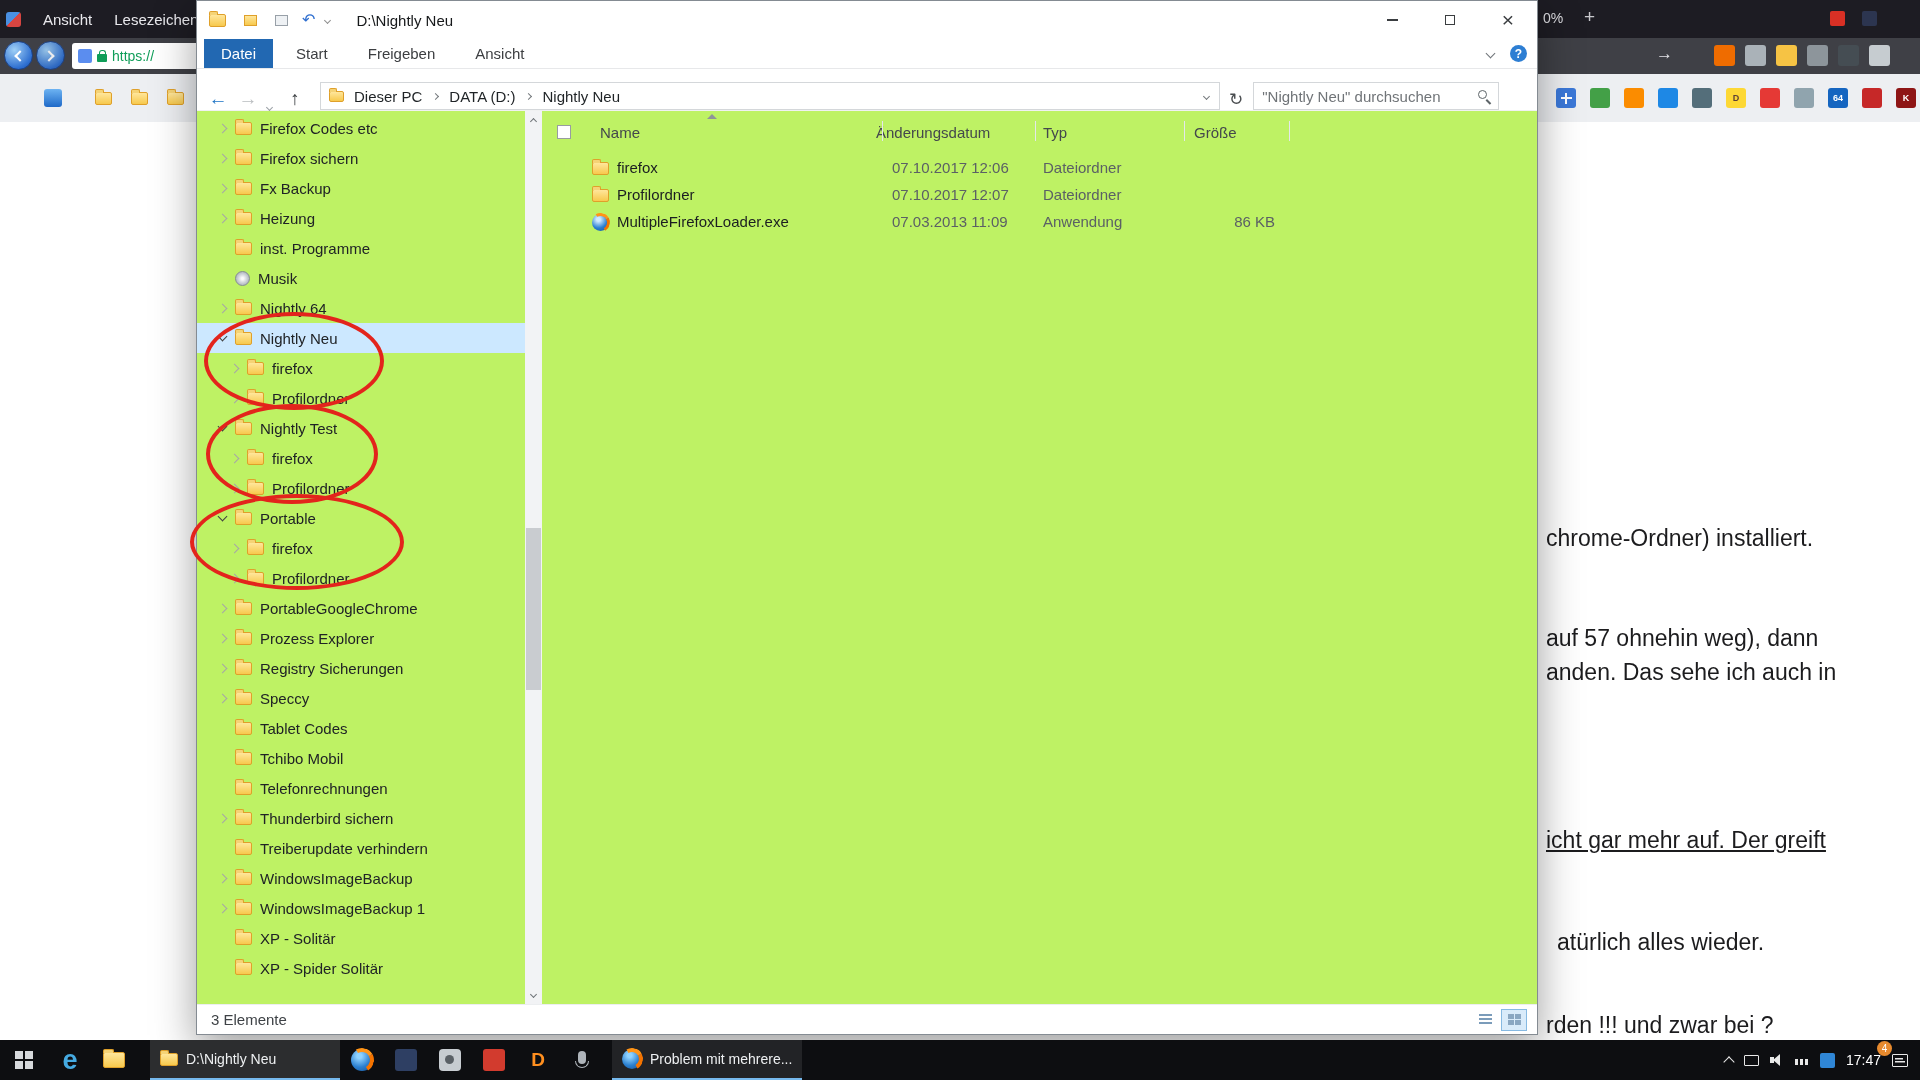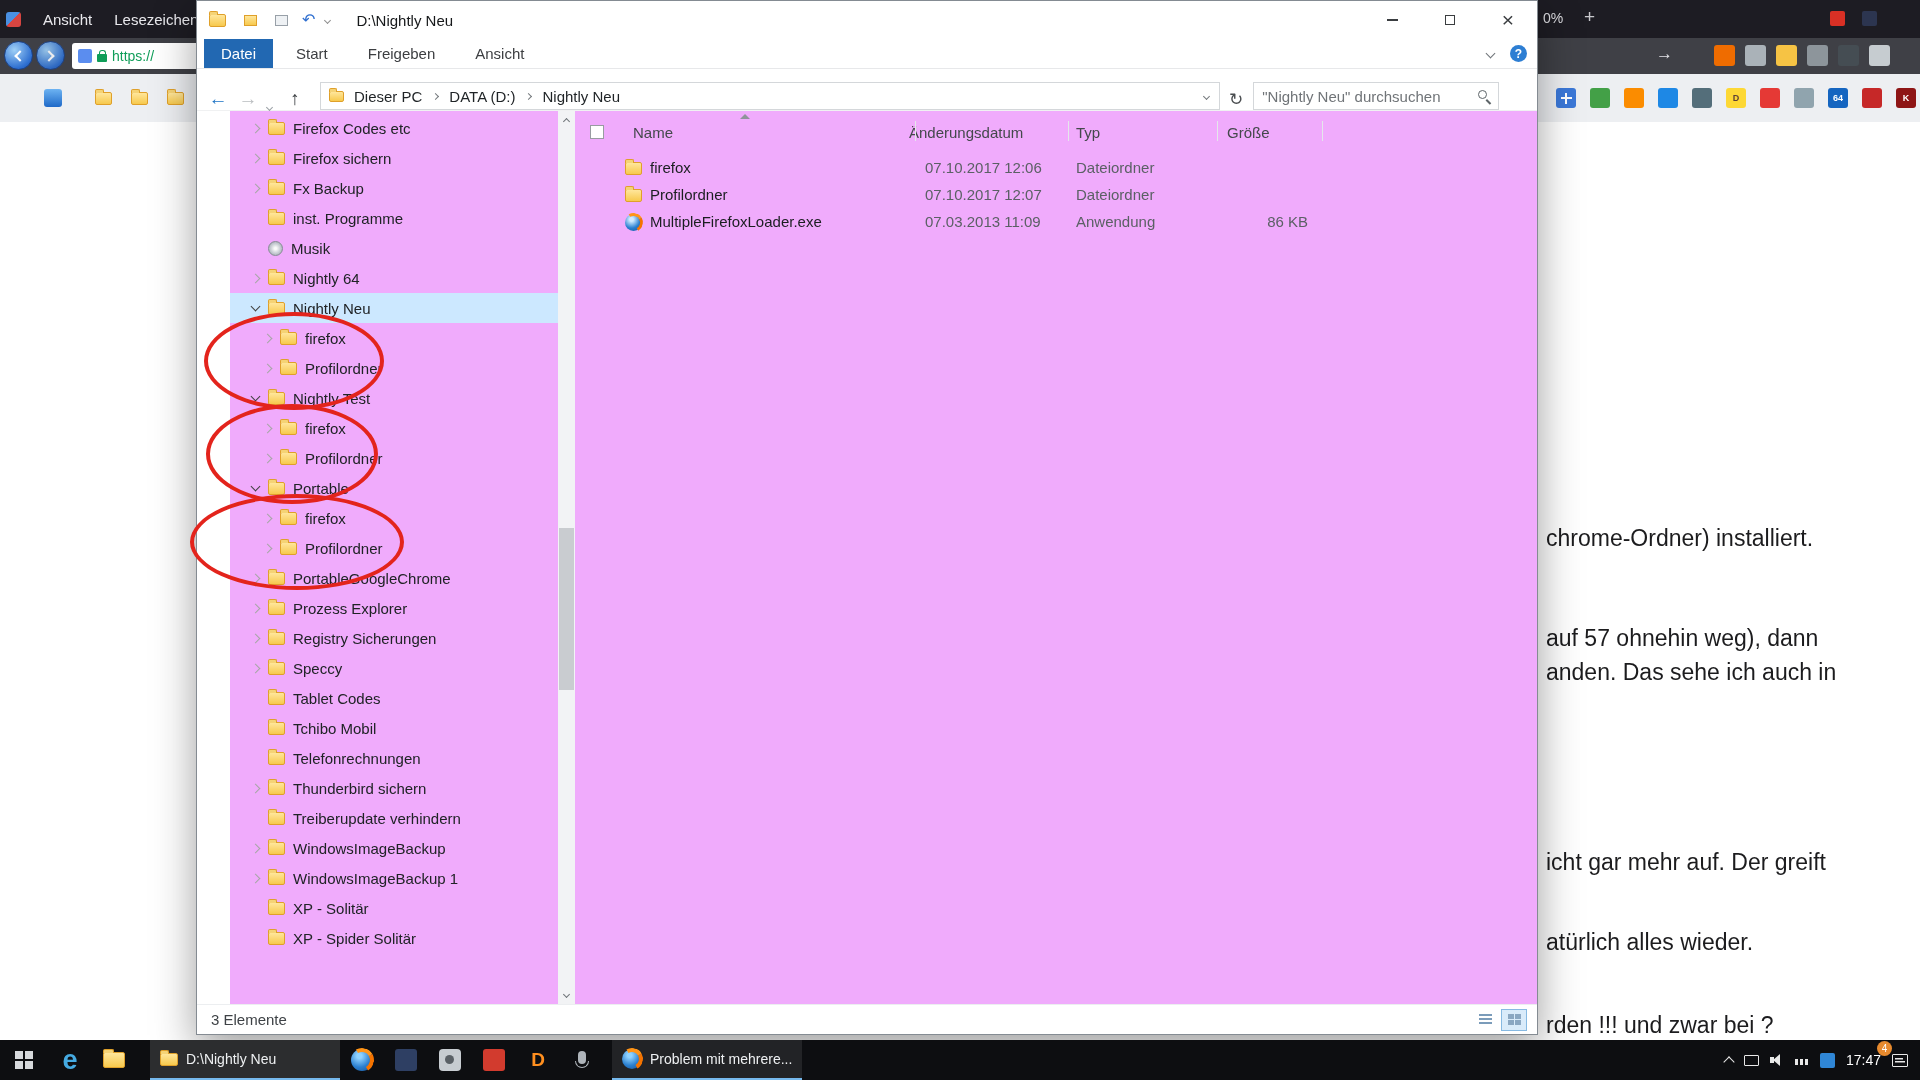--- a/index.html
+++ b/index.html
@@ -67,22 +67,22 @@
 .bmi.kind-red{background:#e53935;}
 .bmi.kind-gray{background:#90a4ae;}
 .bmi.kind-navy{background:#1565c0;}
 .bmi.kind-crimson{background:#c62828;}
 .bmi.kind-maroon{background:#8e1515;}
 .bgr-page{position:absolute;left:1538px;top:122px;right:0;bottom:40px;background:#fff;}
 .page-line{position:absolute;left:8px;font-size:23px;color:#1c1c1e;white-space:nowrap;}
 .page-line:nth-of-type(1){top:403px;}
 .page-line:nth-of-type(2){top:503px;}
 .page-line:nth-of-type(3){top:537px;}
-.page-line:nth-of-type(4){top:727px;}
-.page-line:nth-of-type(5){top:807px;}
+.page-line:nth-of-type(4){top:705px;text-decoration:underline;}
+.page-line:nth-of-type(5){top:807px;margin-left:11px;}
 .page-line:nth-of-type(6){top:890px;}
 
 
 .window{position:absolute;left:196px;top:0;width:1342px;height:1035px;background:#fff;border:1px solid #848b92;box-shadow:0 14px 40px rgba(0,0,0,.38);z-index:10;}
 .titlebar{position:absolute;left:0;top:0;right:0;height:38px;display:flex;align-items:center;background:#fff;}
 .sys-folder{width:17px;height:13px;margin-left:12px;flex:none;}
 .qat-ico{width:13px;height:11px;margin-left:18px;border:1px solid #98a0a8;background:#eef1f4;flex:none;}
 .qat-ico.qf{background:linear-gradient(#ffe69b,#f7c94d);border-color:#dfa02a;}
 .qat-undo{margin-left:14px;color:#2f6fd0;font-size:16px;line-height:1;}
 .qat-undo::before{content:"\21B6";}
@@ -118,21 +118,21 @@
 .crumb .chev{margin:0 11px;border-color:#75797d;}
 .crumb:last-child .chev{display:none;}
 .addr-dd{position:absolute;right:10px;top:11px;border-color:#75797d;}
 .refresh{margin-left:9px;font-size:17px;color:#4a4d50;}
 .refresh::before{content:"\21BB";}
 .search-box{position:relative;margin-left:10px;width:246px;height:28px;border:1px solid #d4d7da;background:#fff;}
 .search-box input{width:100%;height:100%;border:0;outline:0;font-size:15px;color:#555;padding:0 28px 0 8px;font-family:inherit;background:transparent;}
 .search-box input::placeholder{color:#707478;opacity:1;}
 .mag{position:absolute;right:11px;top:7px;width:9px;height:9px;border:1.6px solid #5d6468;border-radius:50%;}
 .mag::after{content:"";position:absolute;left:7.5px;top:7.5px;width:6px;height:1.6px;background:#5d6468;transform:rotate(45deg);transform-origin:0 0;}
-.main{position:absolute;left:0;top:110px;right:0;bottom:30px;overflow:hidden;background:#f0abfc;margin-left:33px;}
+.main{position:absolute;left:0;top:110px;right:0;bottom:30px;overflow:hidden;background:#bef264;}
 .treepane{position:absolute;left:0;top:0;width:345px;bottom:0;overflow:hidden;}
 .tree{position:absolute;left:0;top:2px;right:17px;}
 .tree-row{display:flex;align-items:center;height:30px;padding-left:22px;font-size:15px;color:#202326;white-space:nowrap;}
 .tree-row.level-1{padding-left:34px;}
 .tree-row.selected{background:#cce8ff;}
 .tree-row .chev{flex:none;margin-right:9px;border-color:#a6a6a6;}
 .tree-row.chevron-expanded .chev{transform:rotate(45deg);border-color:#404040;margin-top:-4px;}
 .tree-row.chevron-none .chev{visibility:hidden;}
 .tree-ico{flex:none;margin-right:8px;width:17px;height:13px;}
 .tree-row.icon-disc .tree-ico{width:15px;height:15px;border-radius:50%;background:radial-gradient(circle,#fafafa 12%,#c5cad1 55%,#9aa0a8);border:1px solid #858c94;}
@@ -400,20 +400,25 @@
               <span class="tree-ico folder-shape"></span>
               <span class="tree-label">Firefox sichern</span>
             </div>
 
             <div class="tree-row level-0 chevron-collapsed icon-folder">
               <span class="chev"></span>
               <span class="tree-ico folder-shape"></span>
               <span class="tree-label">Fx Backup</span>
             </div>
 
+            <div class="tree-row level-0 chevron-collapsed icon-folder">
+              <span class="chev"></span>
+              <span class="tree-ico folder-shape"></span>
+              <span class="tree-label">Heizung</span>
+            </div>
 
             <div class="tree-row level-0 chevron-none icon-folder">
               <span class="chev"></span>
               <span class="tree-ico folder-shape"></span>
               <span class="tree-label">inst. Programme</span>
             </div>
 
             <div class="tree-row level-0 chevron-none icon-disc">
               <span class="chev"></span>
               <span class="tree-ico folder-shape"></span>

